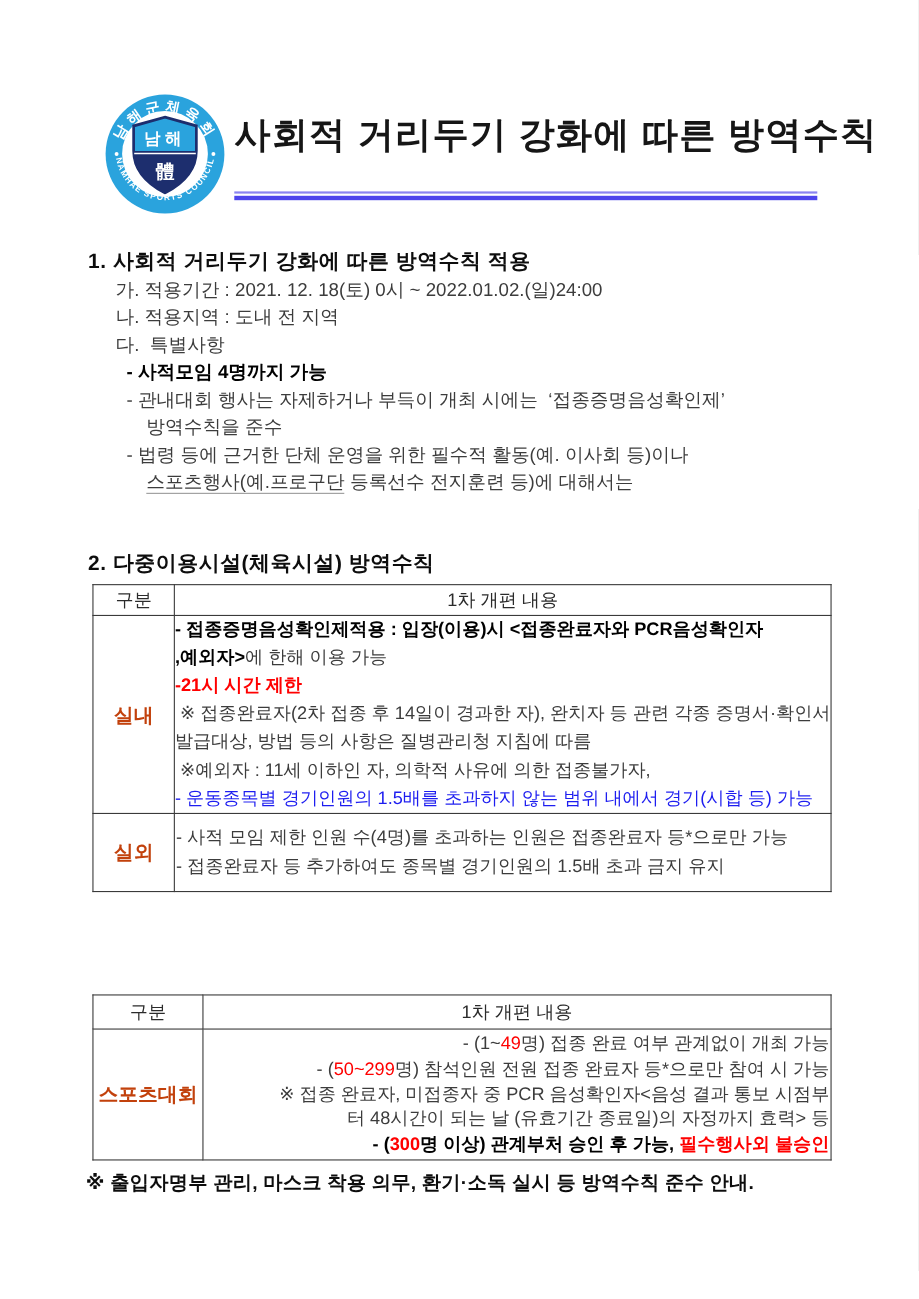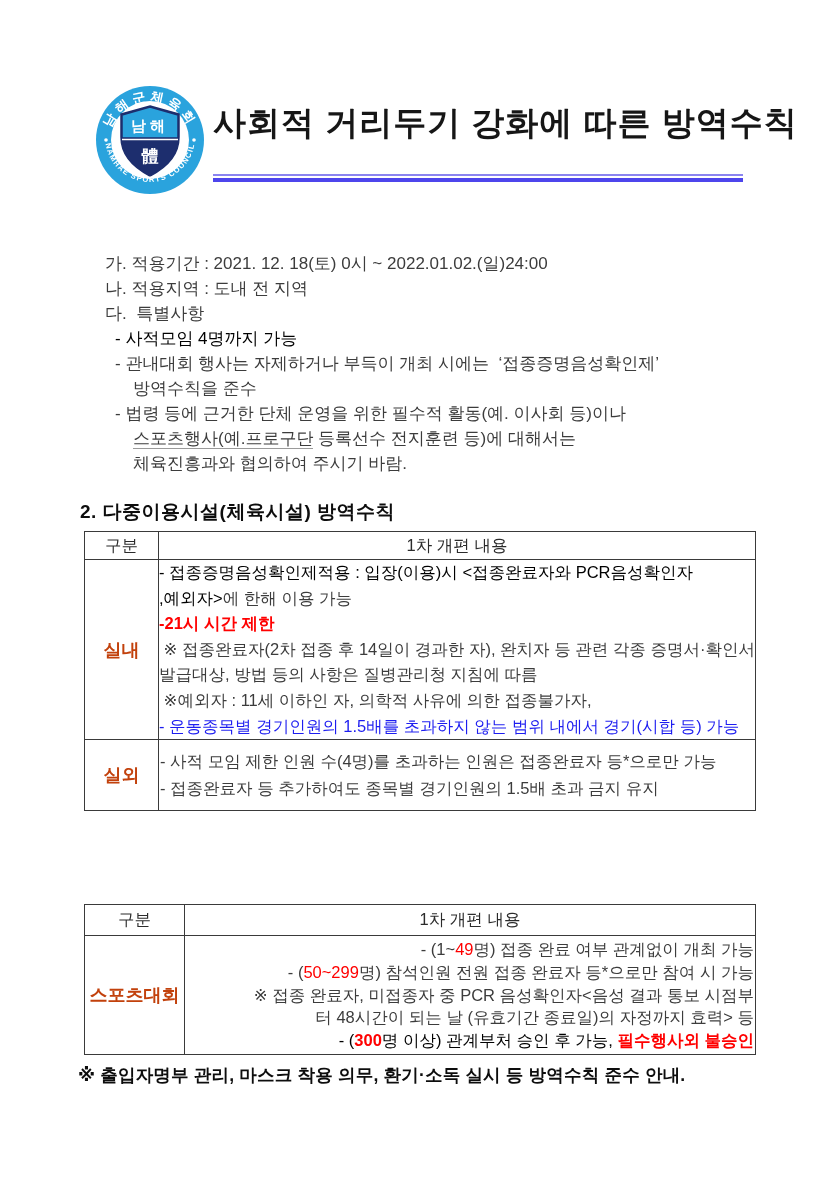--- a/index.html
+++ b/index.html
@@ -22,21 +22,21 @@
     position:absolute;left:80px;font-size:19px;font-weight:700;color:#0d0d0d;
     letter-spacing:0.5px;white-space:pre;
   }
   .line{white-space:pre;font-size:17px;height:25px;line-height:25px;}
   .s1-lines{position:absolute;left:80px;top:251px;width:700px;}
   .ind1{padding-left:25px;}
   .ind2{padding-left:35px;}
   .ind3{padding-left:53px;}
   
   .seg.normal{color:#3c3c3c;}
-  .seg.bold{color:#000;font-weight:400;}
+  .seg.bold{color:#000;font-weight:700;}
   .seg.red{color:#ff0000;}
   .seg.red-bold{color:#ff0000;font-weight:700;}
   .seg.blue-underline{color:#1d1df0;text-underline-offset:3px;}
   .seg.underline{color:#3c3c3c;border-bottom:1px solid #9a9a9a;}
   .seg.bold-ul{color:#000;font-weight:700;border-bottom:1.5px solid #b4b4b4;}
   
   table.rule-table{border-collapse:collapse;table-layout:fixed;position:absolute;left:84px;background:#fff;}
   table.rule-table td{border:1.5px solid #3a3a3a;padding:0;vertical-align:middle;}
   .t2{top:531px;width:672px;}
   .t3{top:904px;width:672px;}
@@ -86,30 +86,30 @@
       <circle cx="99" cy="55" r="1.8" fill="#ffffff"></circle>
     </svg>
   </div>
 
   <div class="doc-title">사회적 거리두기 강화에 따른 방역수칙</div>
   <div class="title-rule">
     <div class="r1"></div>
       <div class="r2"></div>
   </div>
 
+  <div class="sec-heading" style="top:225px;">1. 사회적 거리두기 강화에 따른 방역수칙 적용</div>
   <div class="s1-lines">
     <div class="line ind1"><span class="seg normal">가. 적용기간 : 2021. 12. 18(토) 0시 ~ 2022.01.02.(일)24:00</span></div>
     <div class="line ind1"><span class="seg normal">나. 적용지역 : 도내 전 지역</span></div>
     <div class="line ind1"><span class="seg normal">다.  특별사항</span></div>
     <div class="line ind2"><span class="seg bold">- 사적모임 4명까지 가능</span></div>
     <div class="line ind2"><span class="seg normal">- 관내대회 행사는 자제하거나 부득이 개최 시에는  ‘접종증명음성확인제’</span></div>
     <div class="line ind3"><span class="seg normal">방역수칙을 준수</span></div>
     <div class="line ind2"><span class="seg normal">- 법령 등에 근거한 단체 운영을 위한 필수적 활동(예. 이사회 등)이나</span></div>
     <div class="line ind3"><span class="seg underline">스포츠행사(예.프로구단</span><span class="seg normal"> 등록선수 전지훈련 등)에 대해서는</span></div>
-    <div class="line ind3"><span class="seg normal">체육진흥과와 협의하여 주시기 바람.</span></div>
   </div>
 
   <div class="sec-heading" style="top:499px;">2. 다중이용시설(체육시설) 방역수칙</div>
   <table class="rule-table t2">
     <colgroup>
         <col style="width:74px;">
         <col>
       </colgroup>
     <tbody>
         <tr>

